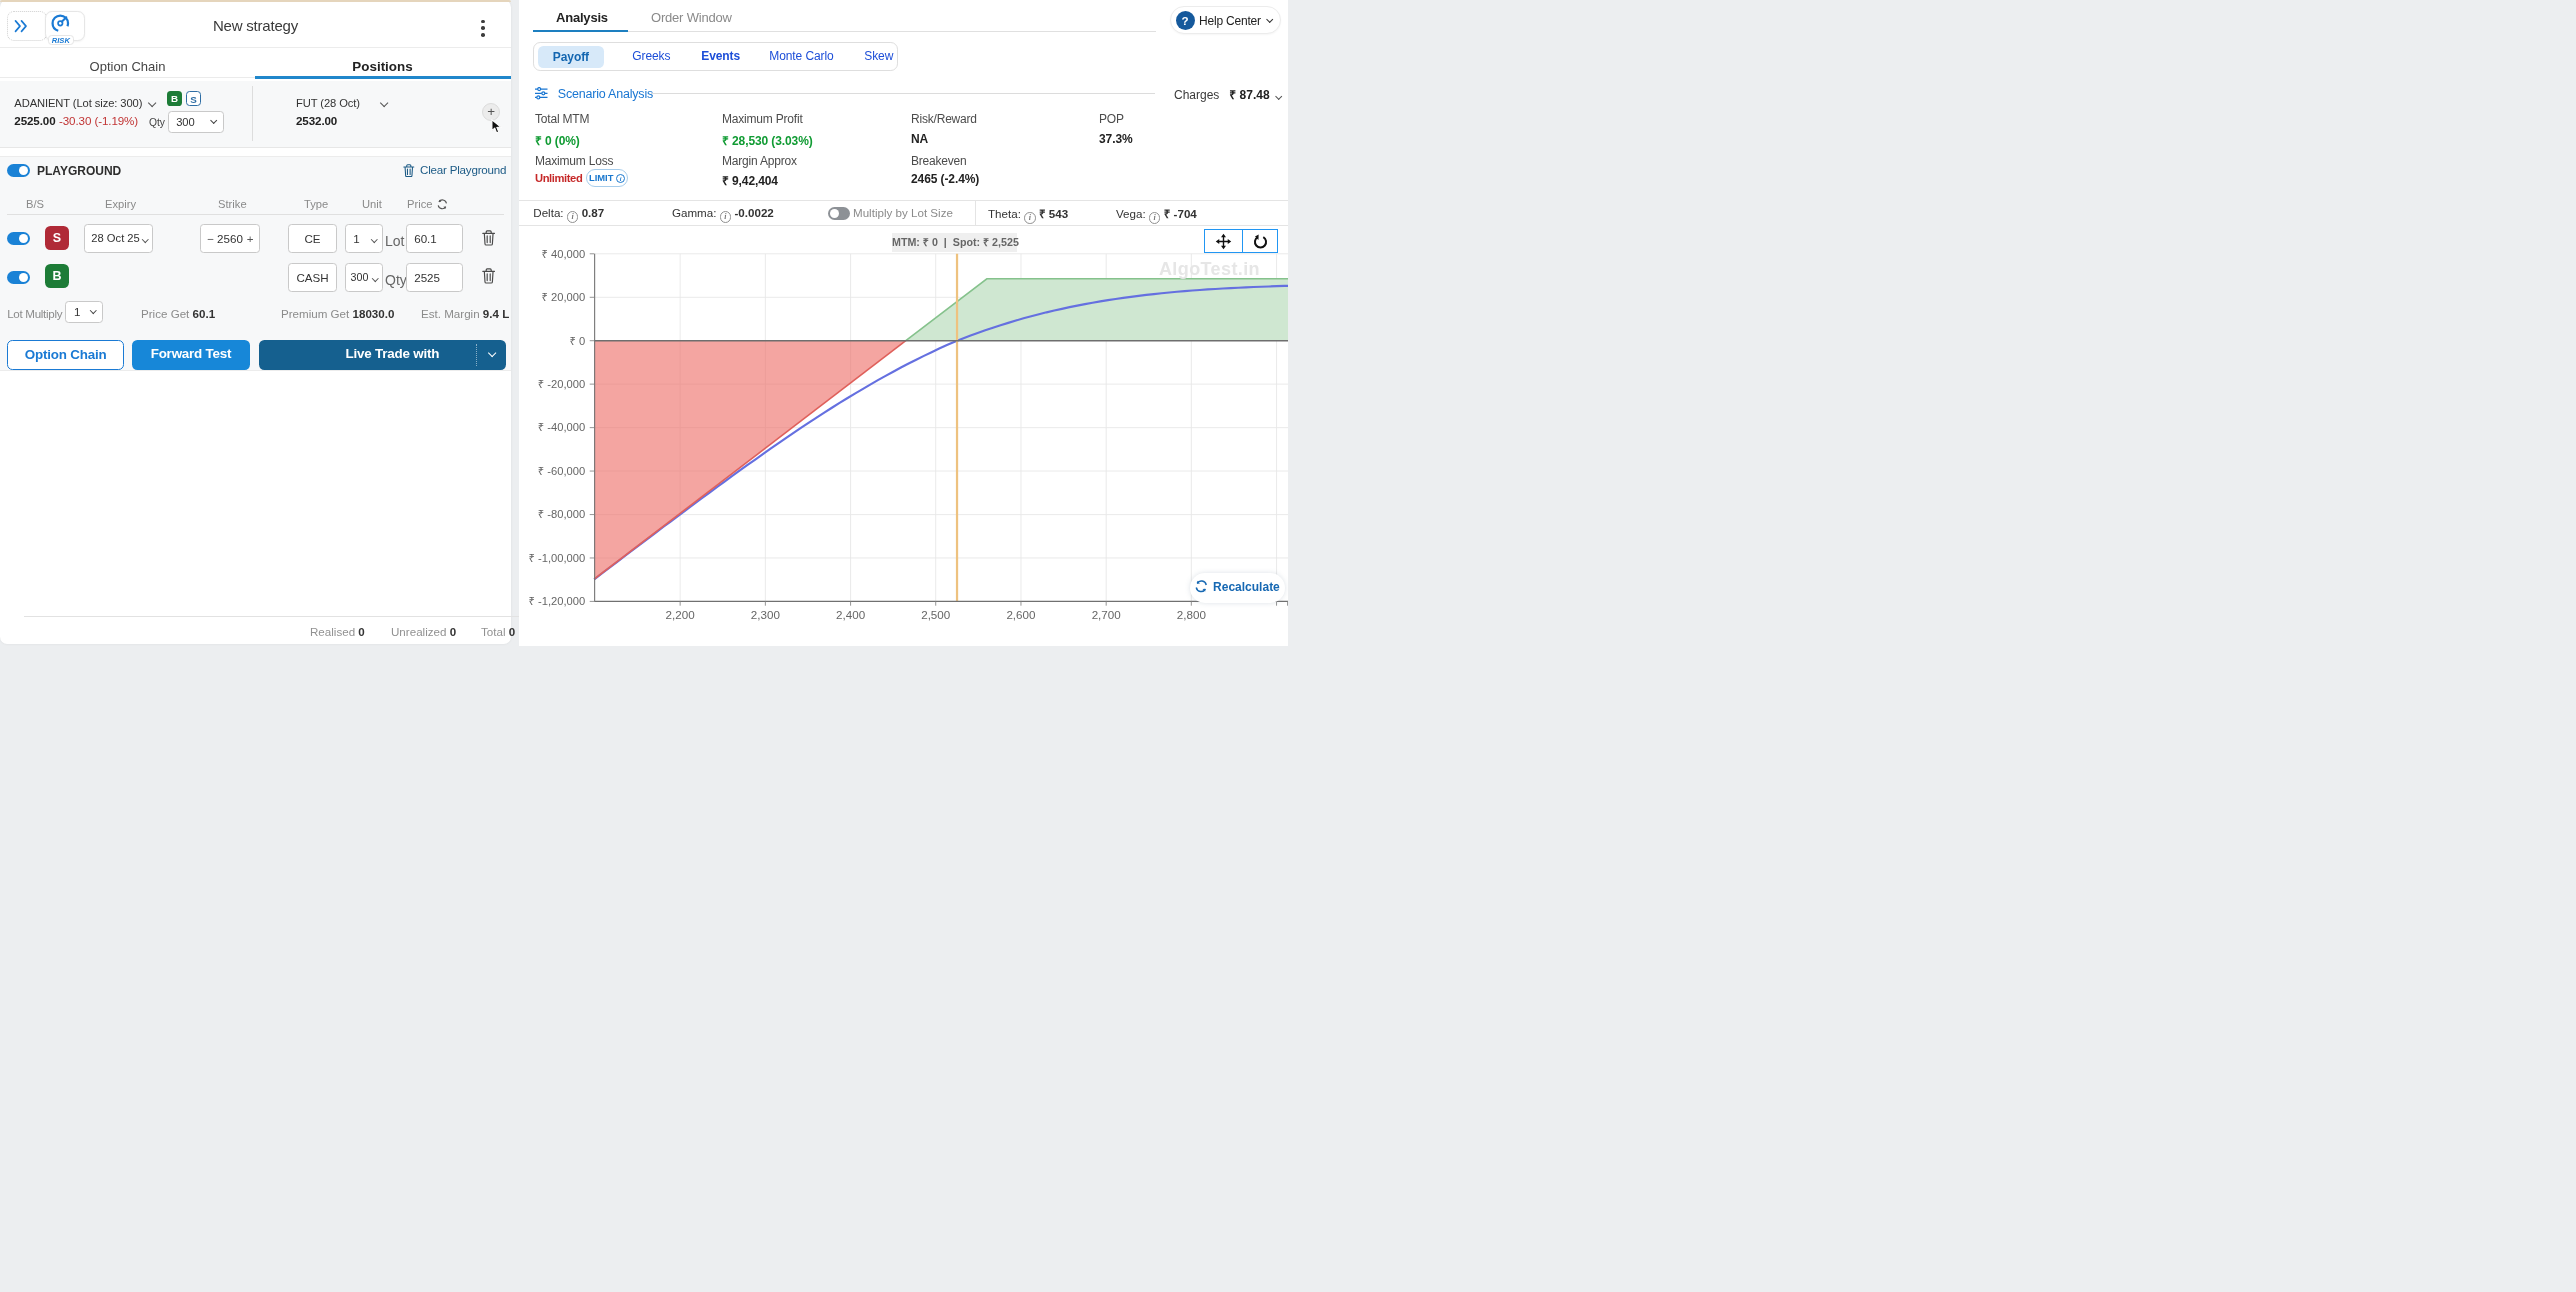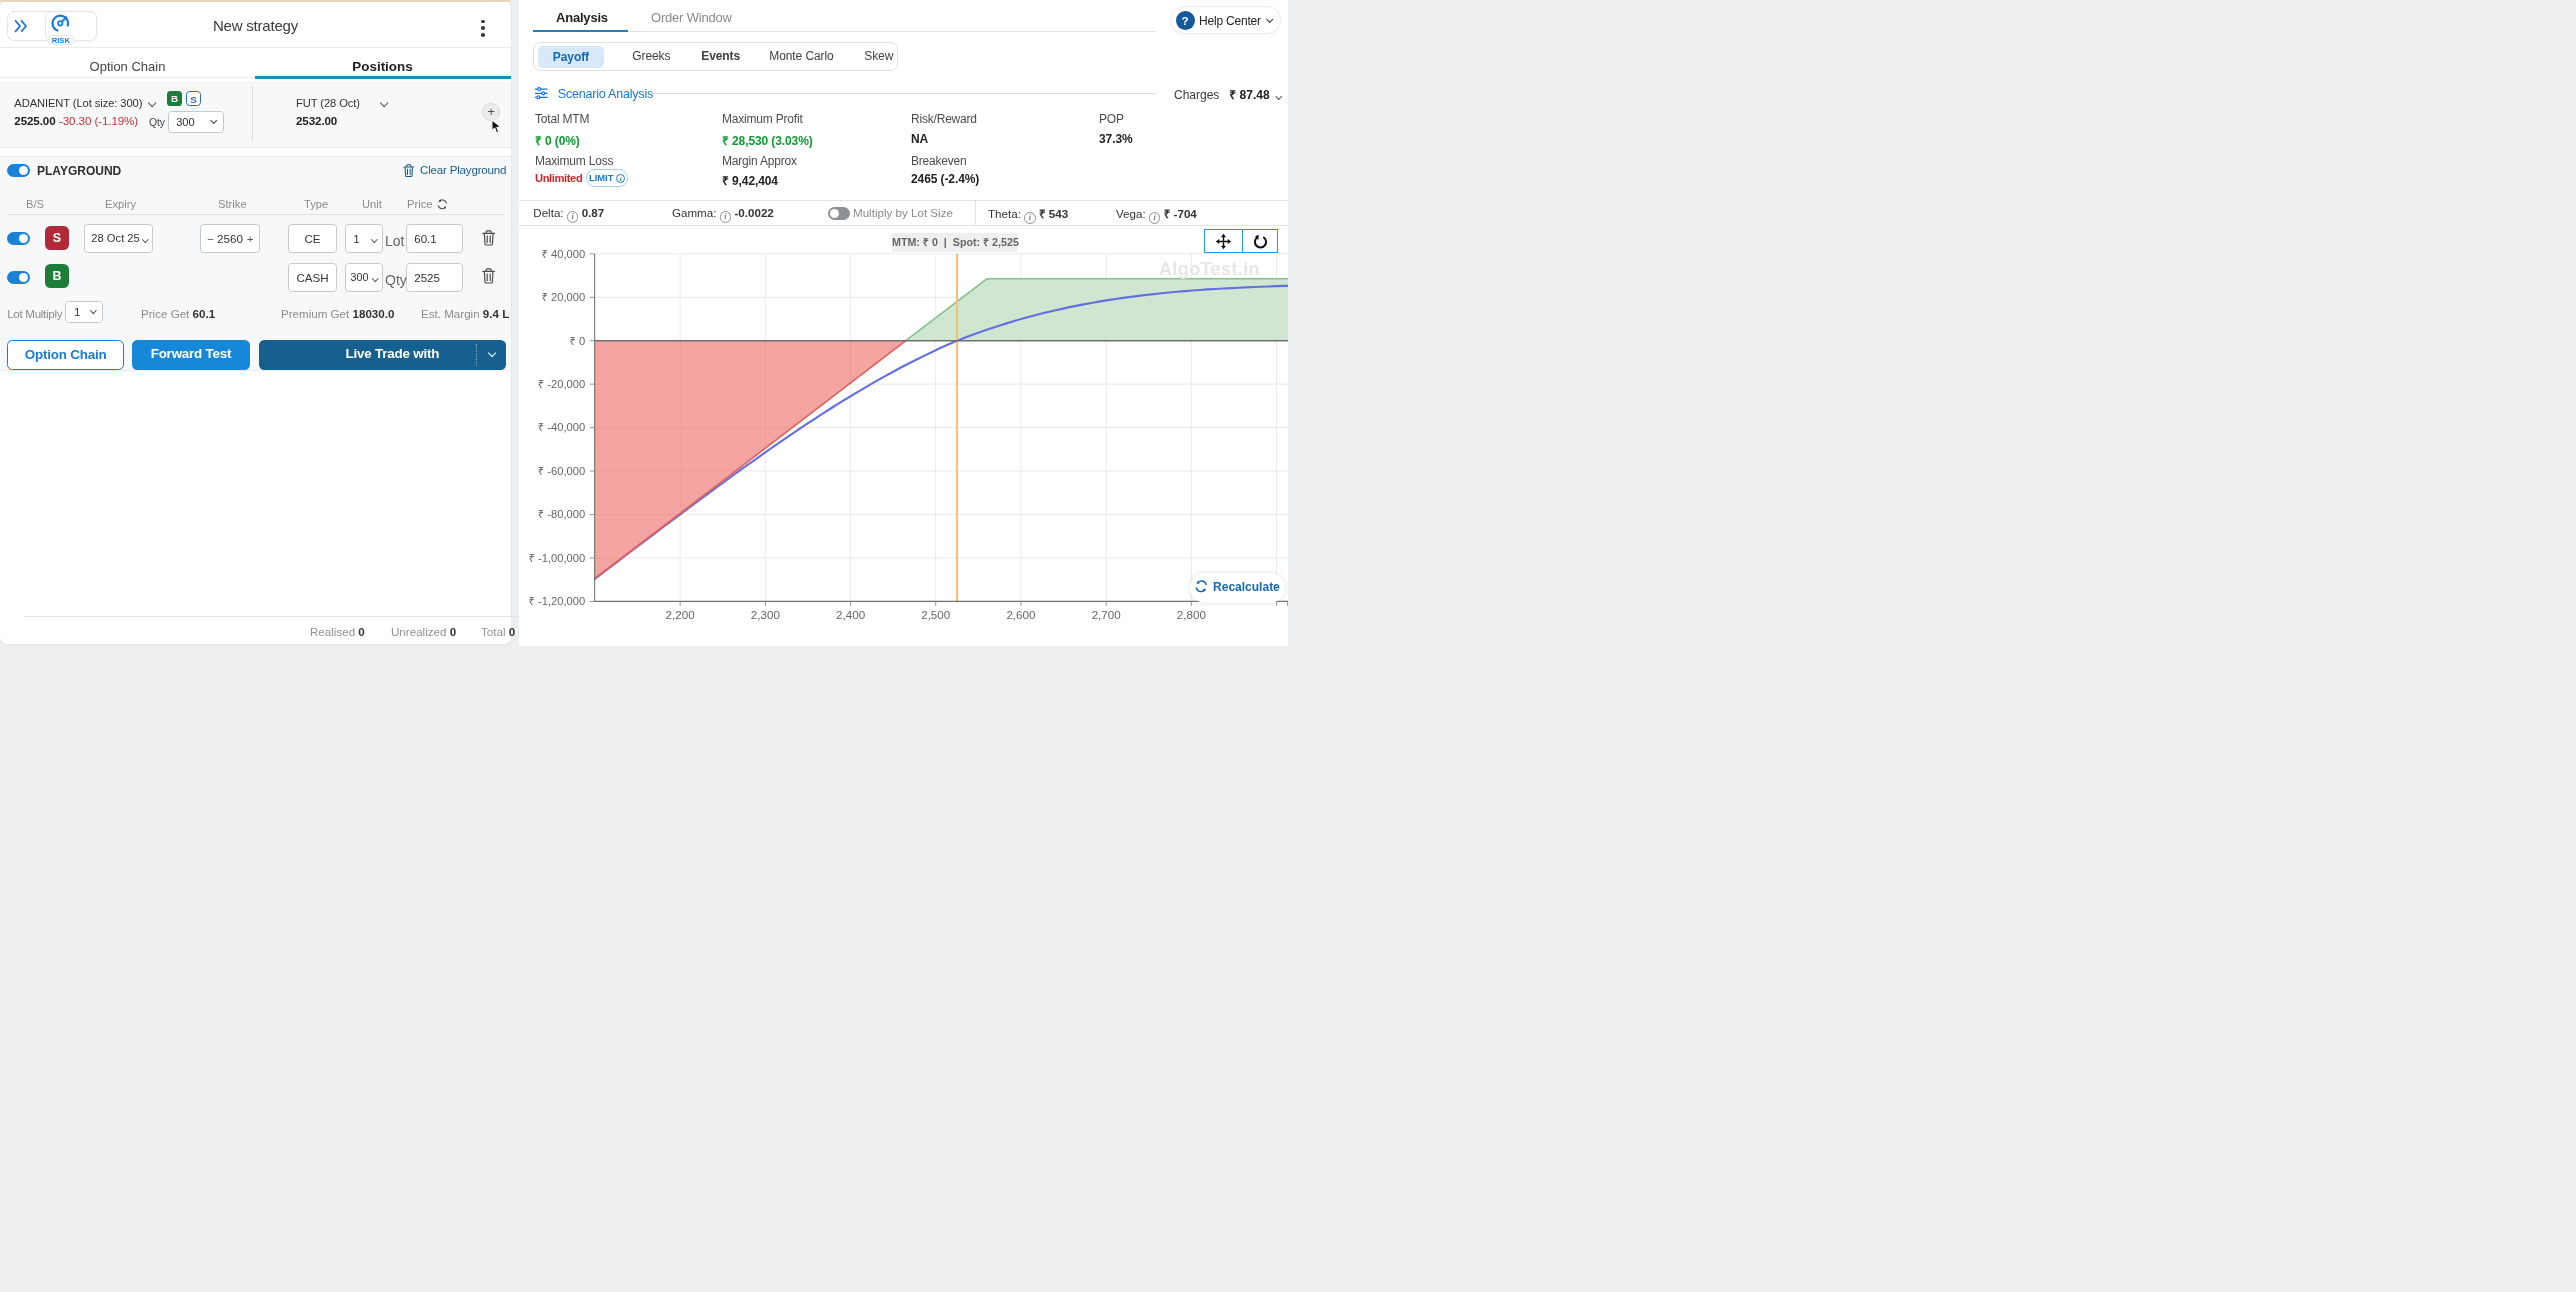--- a/index.html
+++ b/index.html
@@ -4,21 +4,21 @@
 <style>
 * { margin:0; padding:0; box-sizing:border-box; }
 html,body { width:1288px; height:646px; overflow:hidden; }
 body { font-family:"Liberation Sans", sans-serif; background:#eceef0; position:relative; }
 .abs { position:absolute; }
 .card { background:#fff; position:absolute; }
 b { font-weight:bold; }
 
 #left { left:0; top:0; width:511px; height:644px; border-radius:7.2px; box-shadow:0 0 2.7px rgba(0,0,0,0.08); }
 #lp-head { position:absolute; left:0; top:0; width:511px; height:48px; border-bottom:0.9px solid #ececec; }
-.sqbtn { position:absolute; width:52px; height:30px; top:10.7px; background:#fff; border:0.9px dotted #cfcfcf; border-radius:7.2px; }
+.sqbtn { position:absolute; width:40px; height:30px; top:10.7px; background:#fff; border:0.9px dotted #cfcfcf; border-radius:7.2px;font-style:italic; }
 #btn-risk { border:0.9px solid #e6e6e6; box-shadow:0 0.9px 1.8px rgba(0,0,0,0.05); }
 #risk-tag { position:absolute; left:1.8px; top:23px; width:26px; height:10.7px; background:#fff; border:0.9px solid #e6e6e6; border-radius:3.6px; color:#1a7ad4; font-size:7.6px; font-weight:bold; text-align:center; line-height:9px; }
 #title { position:absolute; left:0; top:17px; width:511px; text-align:center; font-size:15px; font-weight:500; color:#3a3a3a; letter-spacing:-0.2px; }
 #dots { position:absolute; left:481px; top:19.7px; width:3.6px; }
 #dots div { width:3.6px; height:3.6px; border-radius:50%; background:#3d3d3d; margin-bottom:3.1px; }
 
 #lp-tabs { position:absolute; top:48px; left:0; width:511px; height:30px; border-bottom:1.8px solid #ebebeb; }
 .lptab { position:absolute; top:0; height:30px; width:255px; text-align:center; line-height:38px; font-size:13px; color:#454545; }
 #tab-pos { left:255px; font-weight:bold; color:#222; font-size:13.4px; }
 #tab-underline { position:absolute; left:255px; top:28px; width:256px; height:3.1px; background:#2087cb; }
@@ -51,21 +51,21 @@
 
 .btn { position:absolute; top:183px; height:29.5px; border-radius:5.4px; font-size:13.4px; font-weight:bold; text-align:center; line-height:28px; letter-spacing:-0.2px; }
 
 #right { left:519px; top:0; width:769px; height:646px; }
 #rtab-line { position:absolute; left:14.3px; top:31px; width:623px; height:0.9px; background:#e0e0e0; }
 #rtab-underline { position:absolute; left:14.3px; top:29.5px; width:95px; height:2.7px; background:#1d7fc0; }
 .rtab { position:absolute; top:9.8px; font-size:13px; letter-spacing:-0.2px; }
 #help { position:absolute; left:651px; top:6.3px; width:111px; height:28px; border:0.9px solid #ececec; border-radius:14.3px; box-shadow:0 0.9px 1.8px rgba(0,0,0,0.04); background:#fff; }
 #ptabs { position:absolute; left:14.3px; top:42px; width:365px; height:29px; border:0.9px solid #dedede; border-radius:7.2px; background:#fff; font-size:12px; letter-spacing:-0.1px; }
 #payoff-pill { position:absolute; left:3.6px; top:2.7px; width:66px; height:22.4px; background:#d7e9f9; border-radius:5.4px; color:#1366b0; font-weight:bold; text-align:center; line-height:22.4px; }
-.ptab { position:absolute; top:6.3px; color:#404040; }
+.ptab { position:absolute; top:6.3px; color:#1d4ed8; }
 #scen { position:absolute; left:16px; top:85px; height:16px; }
 #scen-line { position:absolute; left:132px; top:93px; width:504px; height:0.9px; background:#dcdcdc; }
 #charges { position:absolute; left:655px; top:86px; font-size:12px; color:#3a3a3a; }
 .stat-lab { position:absolute; font-size:12px; color:#4c4c4c; letter-spacing:-0.2px; }
 .stat-val { position:absolute; font-size:12px; font-weight:bold; color:#222; letter-spacing:-0.1px; }
 .green { color:#109b33; }
 #limit-chip { position:absolute; left:67px; top:169px; width:42px; height:18px; border:0.9px solid #a7cdeb; border-radius:9px; color:#1a78ce; font-size:9.4px; font-weight:bold; text-align:center; line-height:16px; background:#fff; }
 
 #greeks { position:absolute; left:0; top:200px; width:769px; height:26px; border-top:0.9px solid #e4e4e4; border-bottom:0.9px solid #e4e4e4; font-size:11.6px; color:#333; }
 #greeks .vdiv { position:absolute; left:456px; top:0; width:0.9px; height:24px; background:#e4e4e4; }

